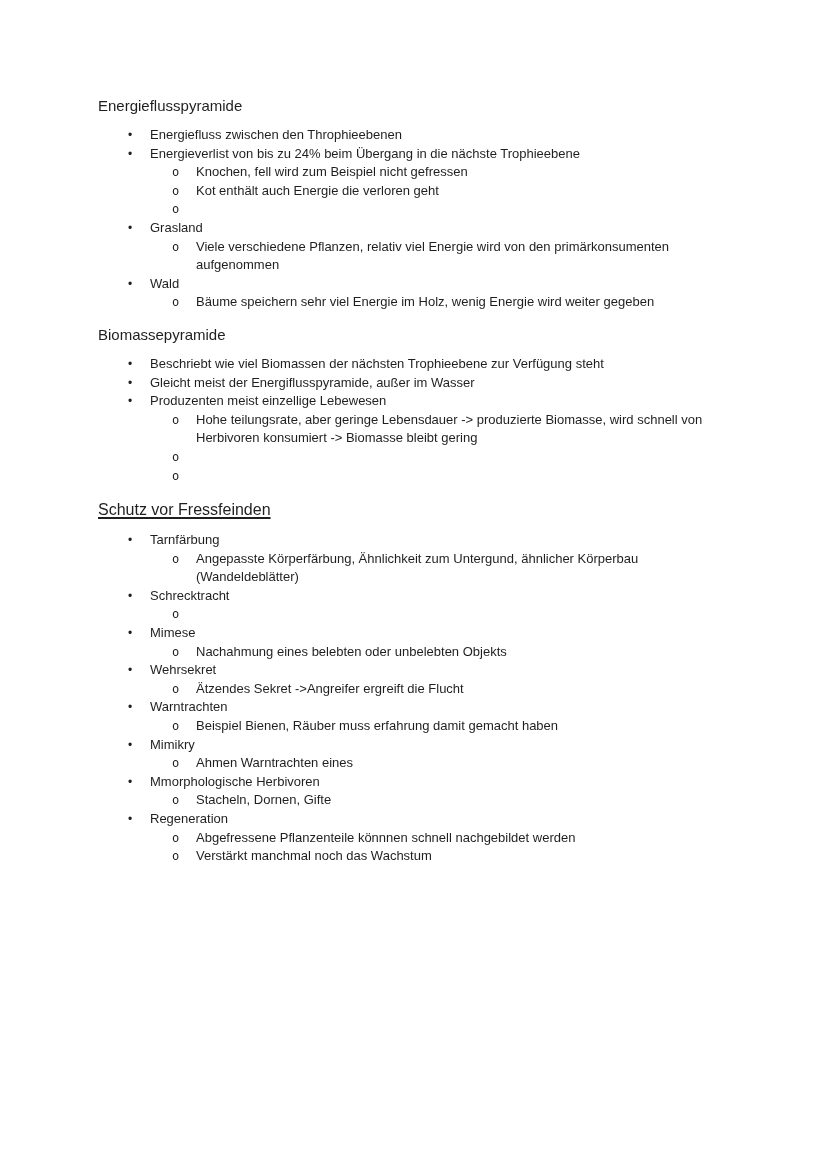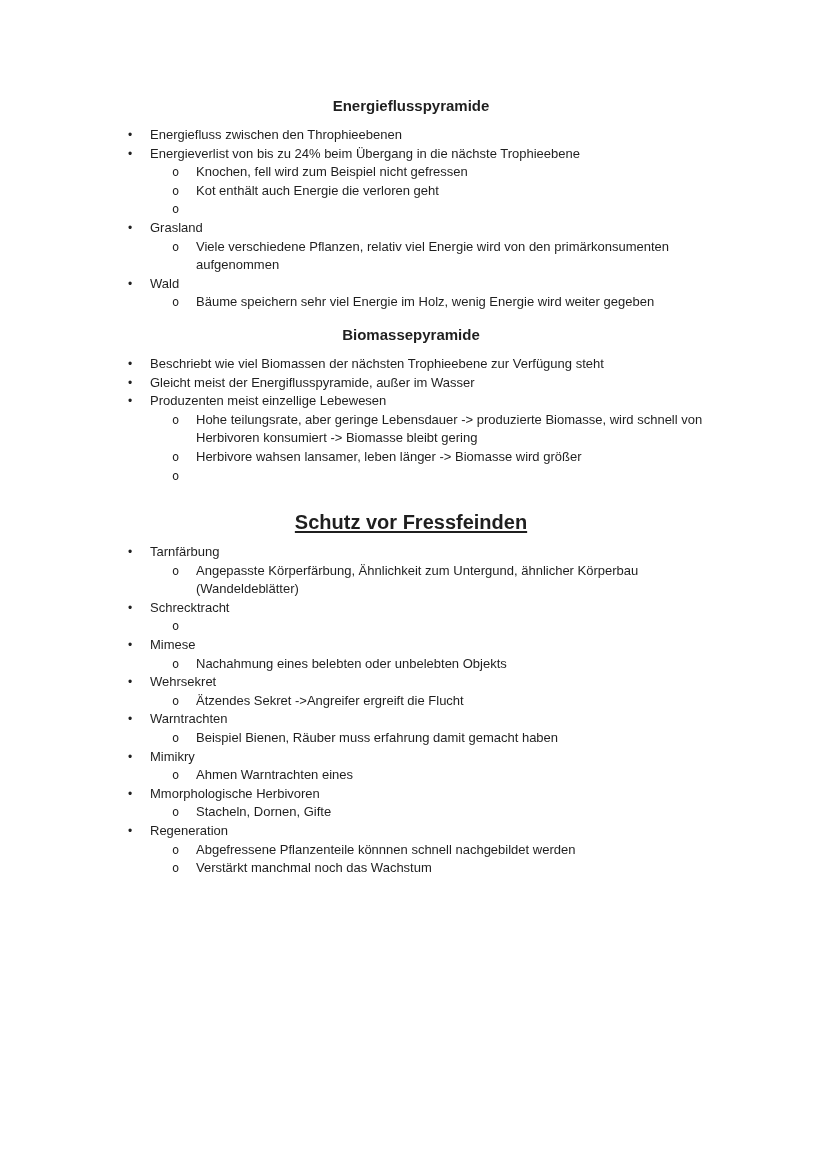--- a/index.html
+++ b/index.html
@@ -16,32 +16,31 @@
     color: #1f1f1f;
     overflow: hidden;
   }
   .content {
     position: absolute;
     left: 98px;
     top: 96px;
     width: 626px;
   }
   .heading {
-    font-weight: bold;
-    text-align: center;
+    font-weight: normal;
   }
   .h-sub {
     font-size: 15px;
     line-height: 20px;
     margin: 13px 0 10px 0;
   }
   .h-main {
-    font-size: 20px;
+    font-size: 16px;
     line-height: 22px;
-    margin: 26px 0 10px 0;
+    margin: 14px 0 10px 0;
     text-decoration: underline;
     text-decoration-thickness: 1.5px;
     text-underline-offset: 2px;
   }
   .doc-section:first-child .heading {
     margin-top: 0;
   }
   .li {
     display: flex;
     align-items: baseline;
@@ -130,21 +129,20 @@
           <div class="li l1">
             <span class="marker">•</span>
             <span class="text">Produzenten meist einzellige Lebewesen</span>
           </div>
           <div class="li l2">
             <span class="marker">o</span>
             <span class="text">Hohe teilungsrate, aber geringe Lebensdauer -&gt; produzierte Biomasse, wird schnell von Herbivoren konsumiert -&gt; Biomasse bleibt gering</span>
           </div>
           <div class="li l2">
             <span class="marker">o</span>
-            <span class="text">Herbivore wahsen lansamer, leben länger -&gt; Biomasse wird größer</span>
           </div>
           <div class="li l2">
             <span class="marker">o</span>
           </div>
         </div>
       </section>
       <section class="doc-section">
         <div class="heading h-main">Schutz vor Fressfeinden</div>
         <div class="list">
           <div class="li l1">

